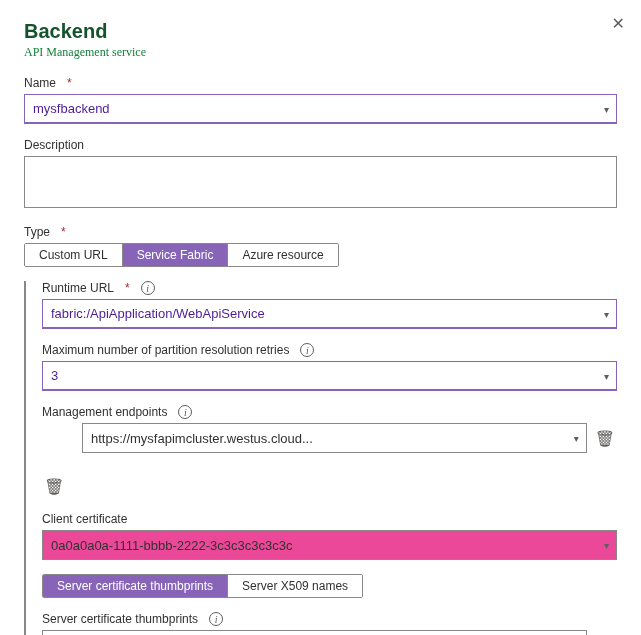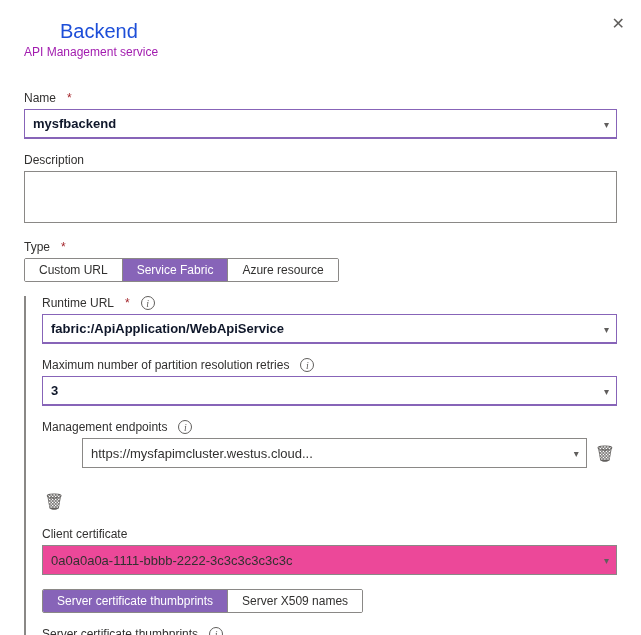--- a/index.html
+++ b/index.html
@@ -26,29 +26,29 @@
       right: 16px;
       cursor: pointer;
       font-size: 16px;
       color: #605e5c;
       background: none;
       border: none;
       line-height: 1;
     }
     .panel-title {
       font-size: 20px;
-      font-weight: 400;
-      color: #1d4ed8;
+      font-weight: 700;
+      color: #14532d;
       margin-bottom: 2px;
-      margin-left: 36px;
     }
     .panel-subtitle {
       font-size: 12px;
-      color: #a21caf;
-      margin-bottom: 32px;
+      color: #15803d;
+      margin-bottom: 16px;
+      font-family: Liberation Serif, serif;
     }
     .field-group {
       margin-bottom: 14px;
     }
     .field-label {
       font-size: 12px;
       color: #323130;
       margin-bottom: 4px;
       display: flex;
       align-items: center;
@@ -70,24 +70,23 @@
       cursor: pointer;
       font-style: italic;
       font-family: serif;
     }
     .field-input {
       width: 100%;
       height: 30px;
       border: 1px solid #8a8886;
       padding: 0 28px 0 8px;
       font-size: 13px;
-      color: #0f172a;
-      outline: none;
-      position: relative;
-      font-weight: bold;
+      color: #4c1d95;
+      outline: none;
+      position: relative;
     }
     .field-input.active-border {
       border-color: #8764b8;
       border-bottom: 2px solid #8764b8;
     }
     .input-wrapper {
       position: relative;
       display: flex;
       align-items: center;
     }

